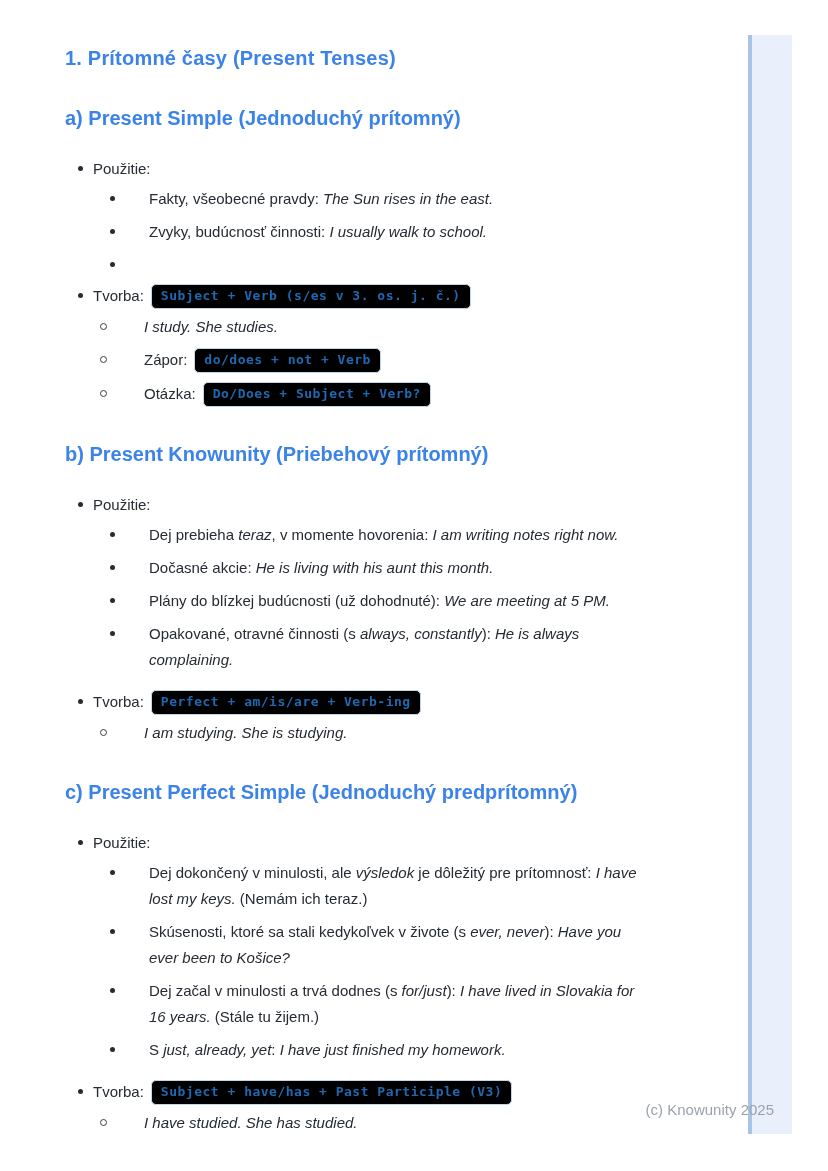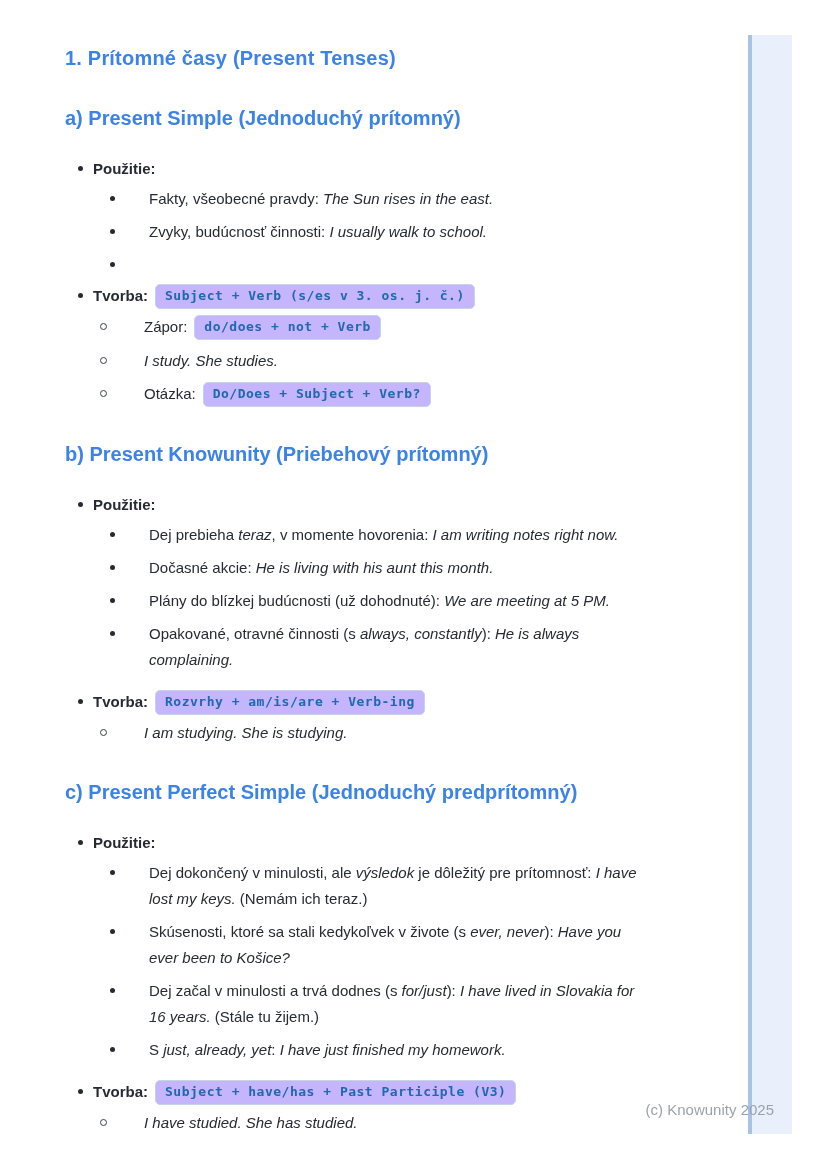--- a/index.html
+++ b/index.html
@@ -29,25 +29,25 @@
   .sub-row{margin-bottom:7px;gap:24px;}
   .sub-row.ml-disc{padding-left:45px;}
   .sub-row.ml-circle{padding-left:35px;}
   .b{flex:0 0 15px;display:flex;}
   .ml-disc .b{flex:0 0 15px;}
   .ml-circle .b{flex:0 0 20px;}
   .b i{display:block;font-style:normal;}
   i.disc{width:5px;height:5px;border-radius:50%;background:#262b33;margin-top:10px;}
   i.circle{width:5px;height:5px;border-radius:50%;border:1.5px solid #3a4048;background:transparent;margin-top:9px;}
   .txt{flex:1 1 auto;min-width:0;}
-  .lbl{font-weight:700;margin-top:32px;}
+  .lbl{font-weight:400;margin-top:32px;}
   .it{font-style:italic;}
   .chip{
     display:inline-block;margin-left:7px;padding:1px 9px 2px;
-    background:#c4b5fd;border:1px solid #c5d5e8;border-radius:5px;
+    background:#000000;border:1px solid #c5d5e8;border-radius:5px;
     font-family:"DejaVu Sans Mono","Liberation Mono",monospace;
     font-size:13px;font-weight:700;color:#2068b0;letter-spacing:0.5px;
     line-height:20px;vertical-align:baseline;position:relative;top:-1px;white-space:nowrap;
   }
 </style>
 </head>
 <body>
 
 <div class="side-rail"></div>
 
@@ -84,32 +84,32 @@
         <div class="row top-row">
           <span class="b">
             <i class="disc"></i>
           </span>
           <div class="txt"><span class="lbl">Tvorba:</span><code class="chip">Subject + Verb (s/es v 3. os. j. č.)</code></div>
         </div>
         <div class="row sub-row ml-circle">
           <span class="b">
             <i class="circle"></i>
           </span>
+          <div class="txt"><span class="it">I study. She studies.</span></div>
+        </div>
+        <div class="row sub-row ml-circle">
+          <span class="b">
+            <i class="circle"></i>
+          </span>
           <div class="txt"><span>Zápor:</span><code class="chip">do/does + not + Verb</code></div>
         </div>
         <div class="row sub-row ml-circle">
           <span class="b">
             <i class="circle"></i>
           </span>
-          <div class="txt"><span class="it">I study. She studies.</span></div>
-        </div>
-        <div class="row sub-row ml-circle">
-          <span class="b">
-            <i class="circle"></i>
-          </span>
           <div class="txt"><span>Otázka:</span><code class="chip">Do/Does + Subject + Verb?</code></div>
         </div>
       </div>
       <h2 class="section-heading">b) Present Knowunity (Priebehový prítomný)</h2>
       <div class="block">
         <div class="row top-row">
           <span class="b">
             <i class="disc"></i>
           </span>
           <div class="txt"><span class="lbl">Použitie:</span></div>
@@ -137,21 +137,21 @@
             <i class="disc"></i>
           </span>
           <div class="txt"><span>Opakované, otravné činnosti (s </span><span class="it">always, constantly</span><span>): </span><span class="it">He is always complaining.</span></div>
         </div>
       </div>
       <div class="block">
         <div class="row top-row">
           <span class="b">
             <i class="disc"></i>
           </span>
-          <div class="txt"><span class="lbl">Tvorba:</span><code class="chip">Rozvrhy + am/is/are + Verb-ing</code></div>
+          <div class="txt"><span class="lbl">Tvorba:</span><code class="chip">Perfect + am/is/are + Verb-ing</code></div>
         </div>
         <div class="row sub-row ml-circle">
           <span class="b">
             <i class="circle"></i>
           </span>
           <div class="txt"><span class="it">I am studying. She is studying.</span></div>
         </div>
       </div>
       <h2 class="section-heading">c) Present Perfect Simple (Jednoduchý predprítomný)</h2>
       <div class="block">

